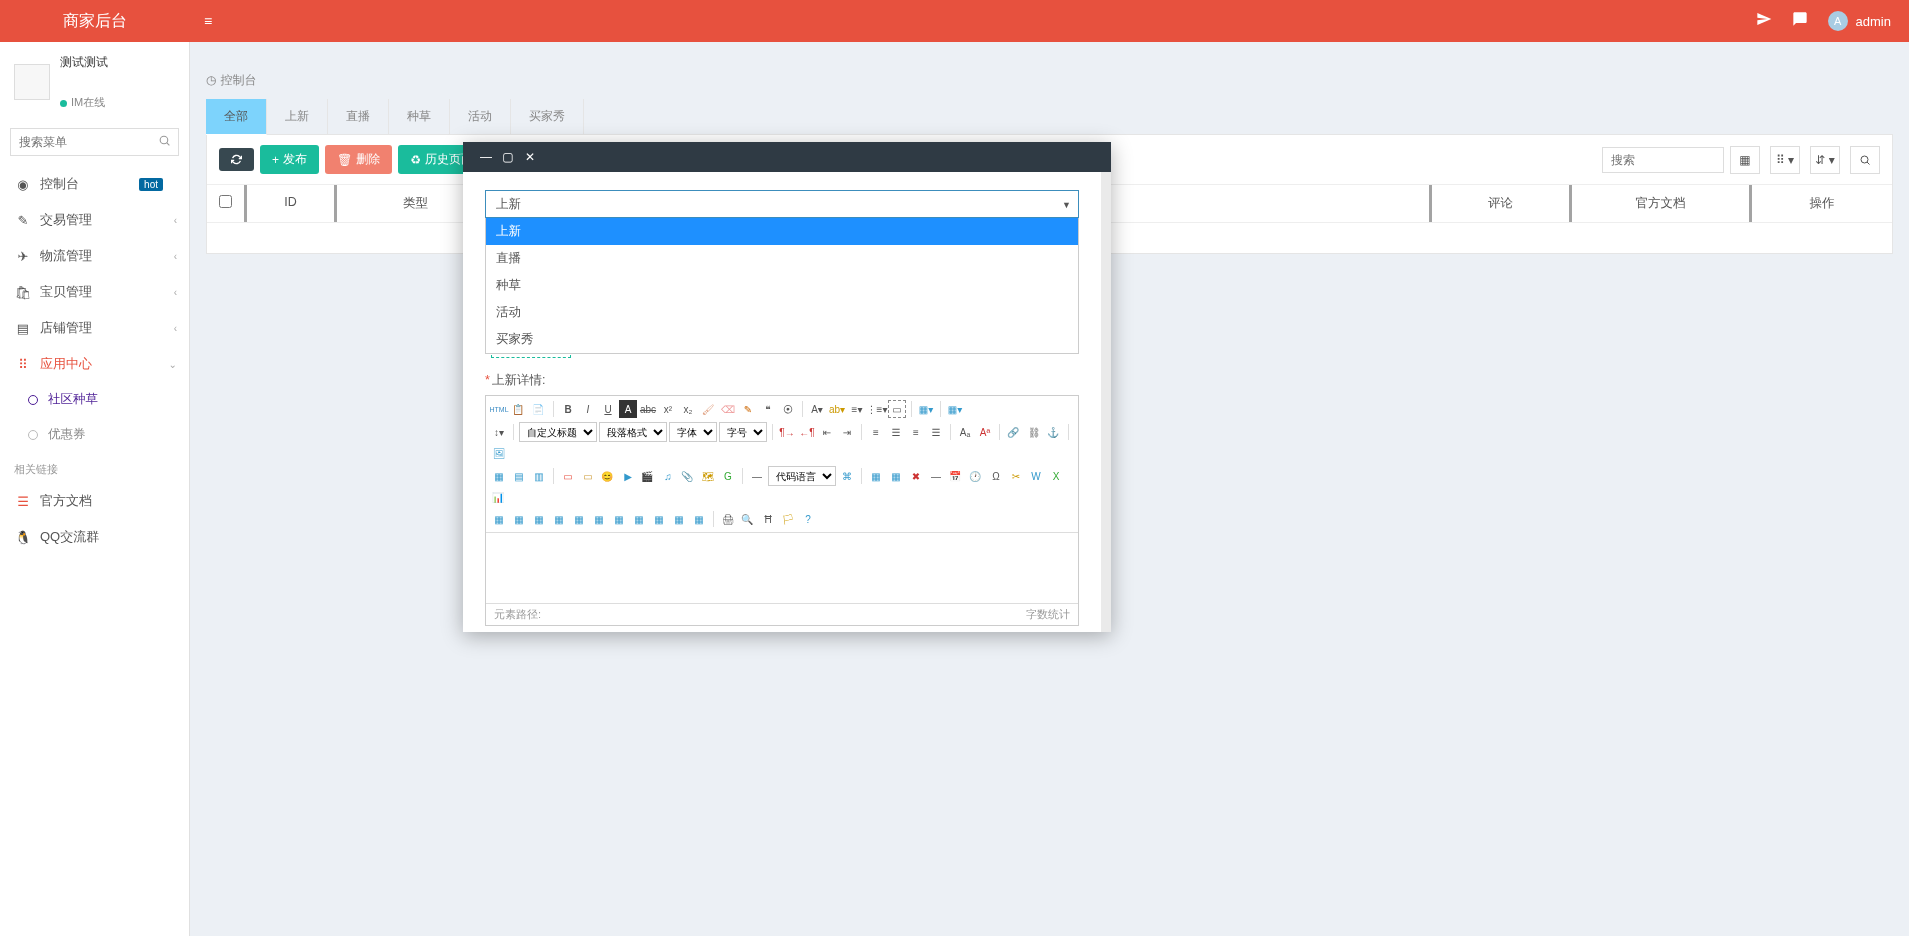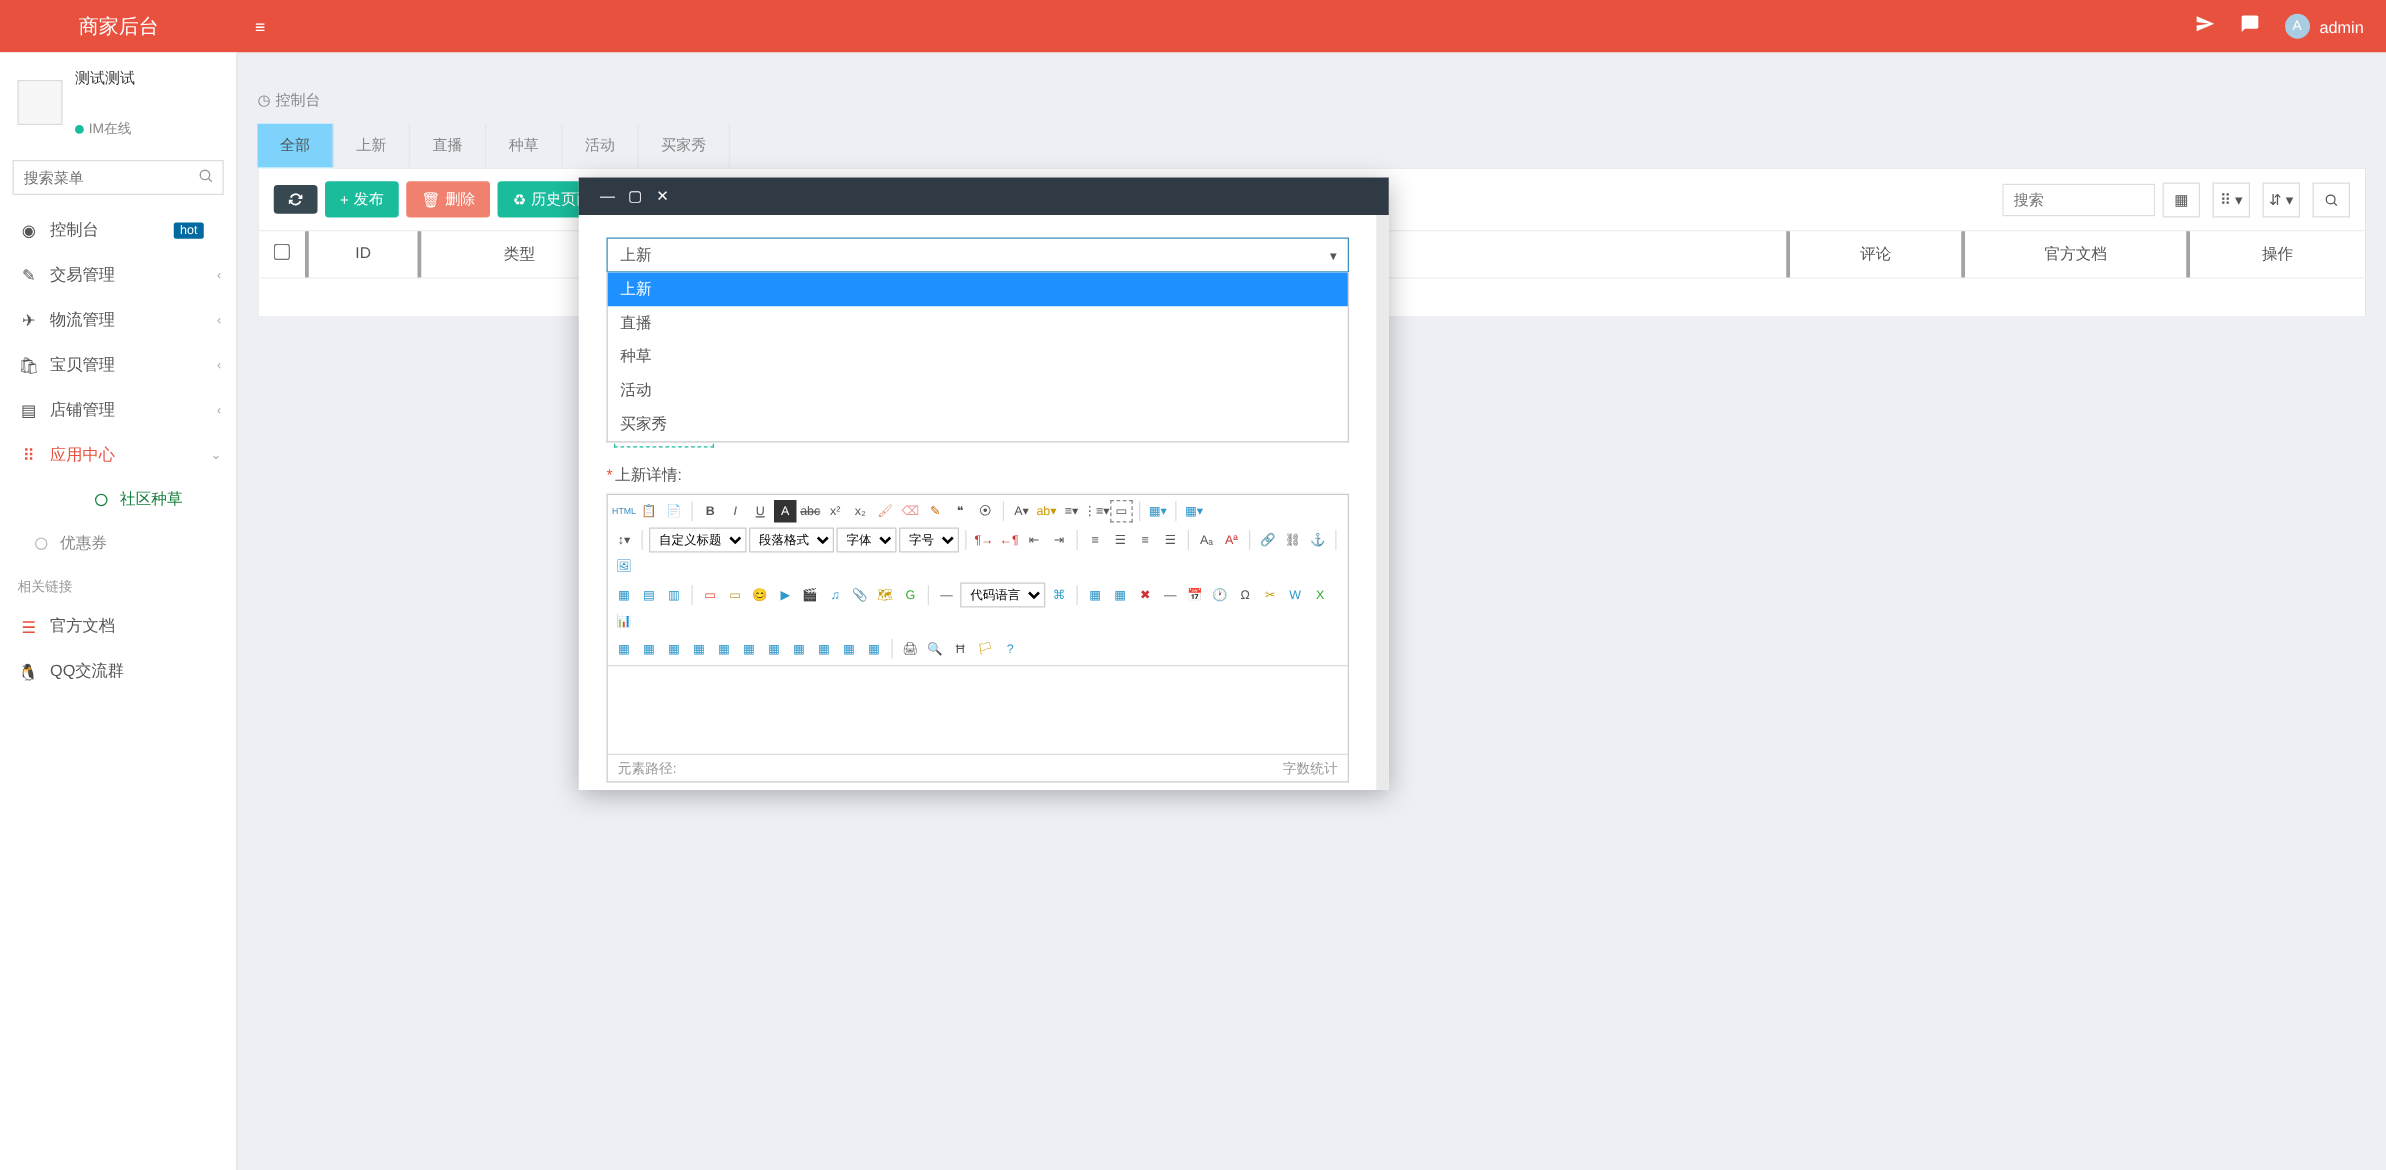--- a/index.html
+++ b/index.html
@@ -23,21 +23,21 @@
 .user-name { color: #333; margin-bottom: 3px; }
 .user-status { color: #888; font-size: 11px; margin-top: 24px; }
 .status-dot { width: 7px; height: 7px; border-radius: 50%; background: #1abc9c; display: inline-block; margin-right: 4px; vertical-align: middle; }
 .search-menu { margin: 6px 10px; position: relative; }
 .search-menu input { width: 100%; height: 28px; padding: 0 28px 0 8px; border: 1px solid #ddd; font-size: 12px; outline: none; }
 .search-menu .sicon { position: absolute; right: 8px; top: 6px; color: #999; }
 .menu { margin-top: 10px; }
 .menu-item { display: flex; align-items: center; padding: 9px 14px; color: #555; cursor: pointer; position: relative; font-size: 13px; }
 .menu-item.active { color: #e7513e; }
 .menu-item.sub { padding-left: 28px; font-size: 12.5px; }
-.menu-item.sub.active { color: #15803d; margin-left: 48px; }
+.menu-item.sub.active { color: #4c1d95; }
 .menu-icon { width: 18px; margin-right: 8px; text-align: center; font-size: 13px; }
 .menu-caret { position: absolute; right: 12px; color: #aaa; font-size: 10px; }
 .badge-hot { background: #0369a1; color: #fff; font-size: 10px; padding: 1px 5px; border-radius: 2px; position: absolute; right: 26px; }
 .menu-section { padding: 10px 14px 6px; color: #999; font-size: 11px; }
 .sub-circle { width: 10px; height: 10px; border: 1.5px solid currentColor; border-radius: 50%; margin-right: 10px; }
 
 
 .main { position: absolute; top: 42px; left: 190px; right: 0; bottom: 0; padding: 30px 16px; overflow: auto; }
 .breadcrumb { color: #888; font-size: 12px; margin-bottom: 10px; }
 .breadcrumb-icon { margin-right: 4px; }

